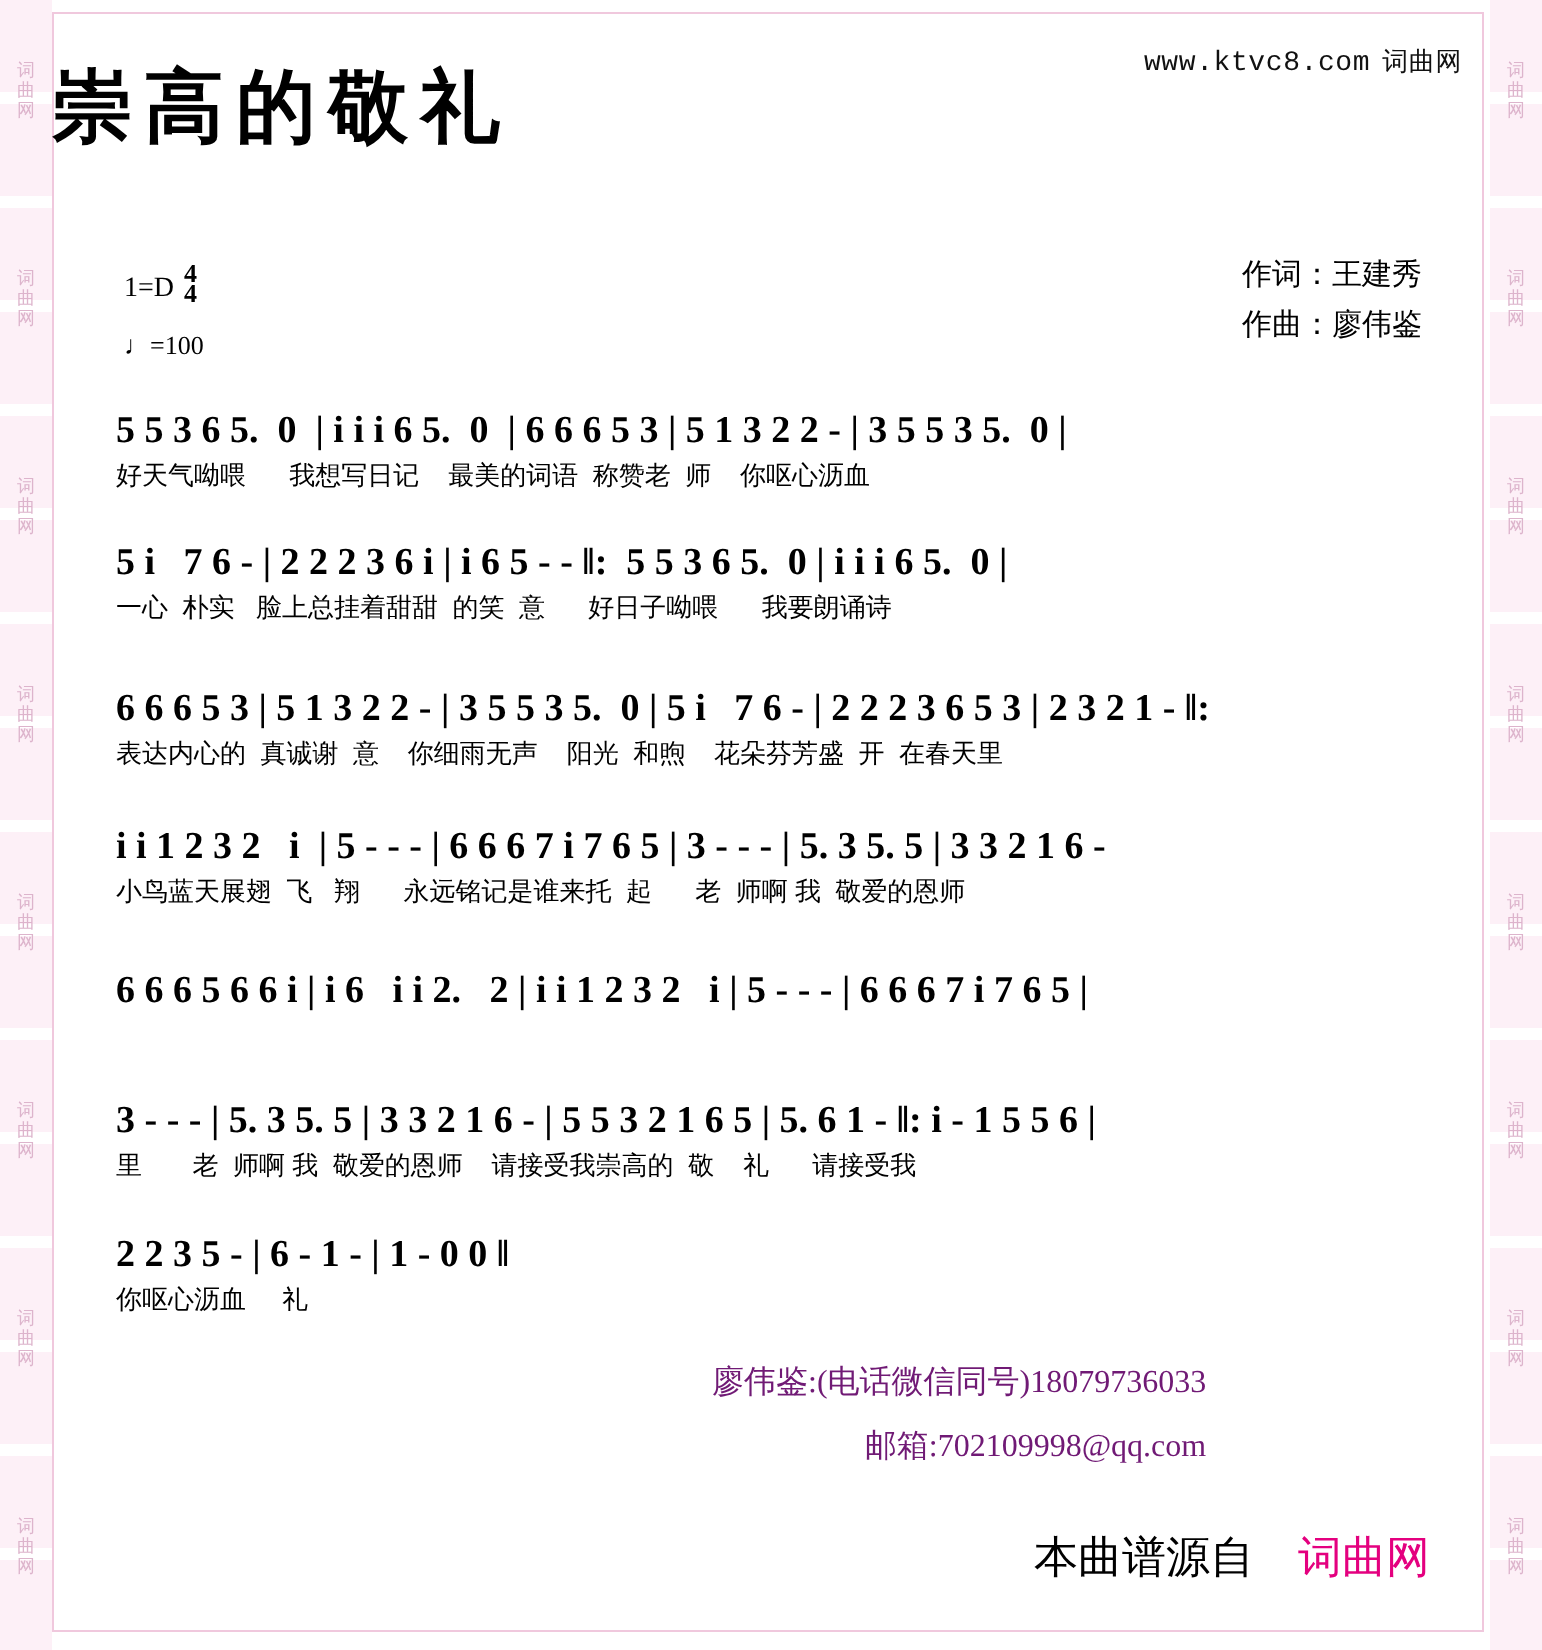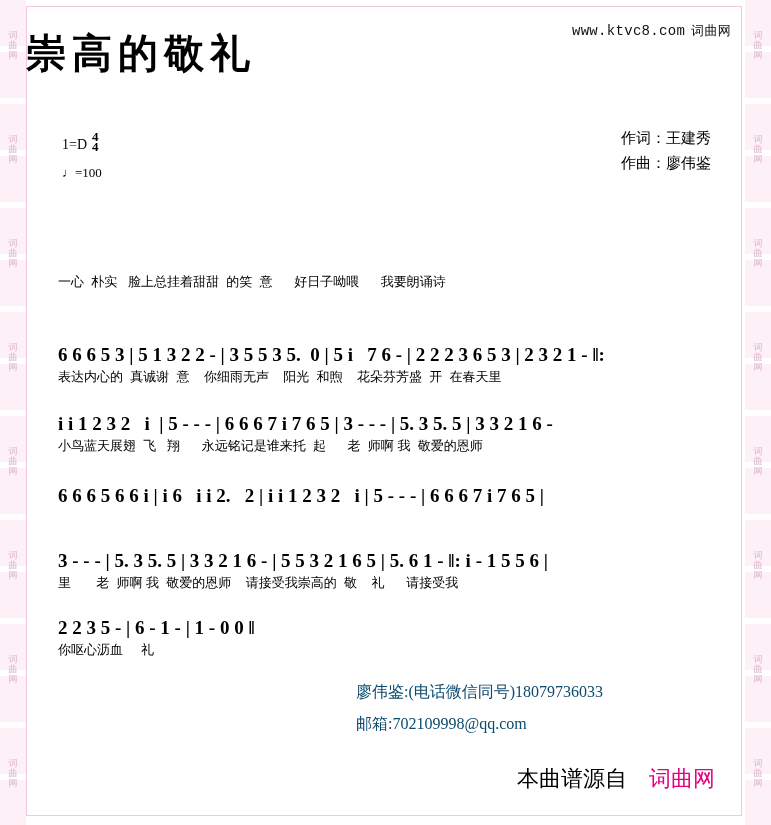--- a/index.html
+++ b/index.html
@@ -82,21 +82,21 @@
   }
   .lyric{
     font-family:"Liberation Sans", sans-serif;
     font-size:13px;color:#000;white-space:pre;
     line-height:18px;margin-top:2px;
   }
 
   
   .contact{
     position:absolute;left:330px;top:676px;
-    font-size:16px;color:#0c4a6e;line-height:32px;
+    font-size:16px;color:#701a75;line-height:32px;text-align:right;
   }
   .source{
     position:absolute;right:30px;top:764px;
     font-size:22px;color:#000;
   }
   .source .brand{color:#e4007f;margin-left:22px;}
 </style>
 </head>
 <body>
 
@@ -173,22 +173,27 @@
       <div class="keyline">
         <span>1=D</span>
         <span class="frac">
           <span>4</span>
           <span>4</span>
         </span>
       </div>
       <div class="tempo">♩=100</div>
     </div>
 
+    <div class="line" style="top:205px;">
+      <div class="notes">5 5 3 6 5.  0  | i i i 6 5.  0  | 6 6 6 5 3 | 5 1 3 2 2 - | 3 5 5 3 5.  0 |</div>
+      <div class="lyric">好天气呦喂      我想写日记    最美的词语  称赞老  师    你呕心沥血</div>
+    </div>
 
     <div class="line" style="top:271px;">
+      <div class="notes">5 i   7 6 - | 2 2 2 3 6 i | i 6 5 - - ‖:  5 5 3 6 5.  0 | i i i 6 5.  0 |</div>
       <div class="lyric">一心  朴实   脸上总挂着甜甜  的笑  意      好日子呦喂      我要朗诵诗</div>
     </div>
 
     <div class="line" style="top:344px;">
       <div class="notes">6 6 6 5 3 | 5 1 3 2 2 - | 3 5 5 3 5.  0 | 5 i   7 6 - | 2 2 2 3 6 5 3 | 2 3 2 1 - ‖:</div>
       <div class="lyric">表达内心的  真诚谢  意    你细雨无声    阳光  和煦    花朵芬芳盛  开  在春天里</div>
     </div>
 
     <div class="line" style="top:413px;">
       <div class="notes">i i 1 2 3 2   i  | 5 - - - | 6 6 6 7 i 7 6 5 | 3 - - - | 5. 3 5. 5 | 3 3 2 1 6 -</div>

